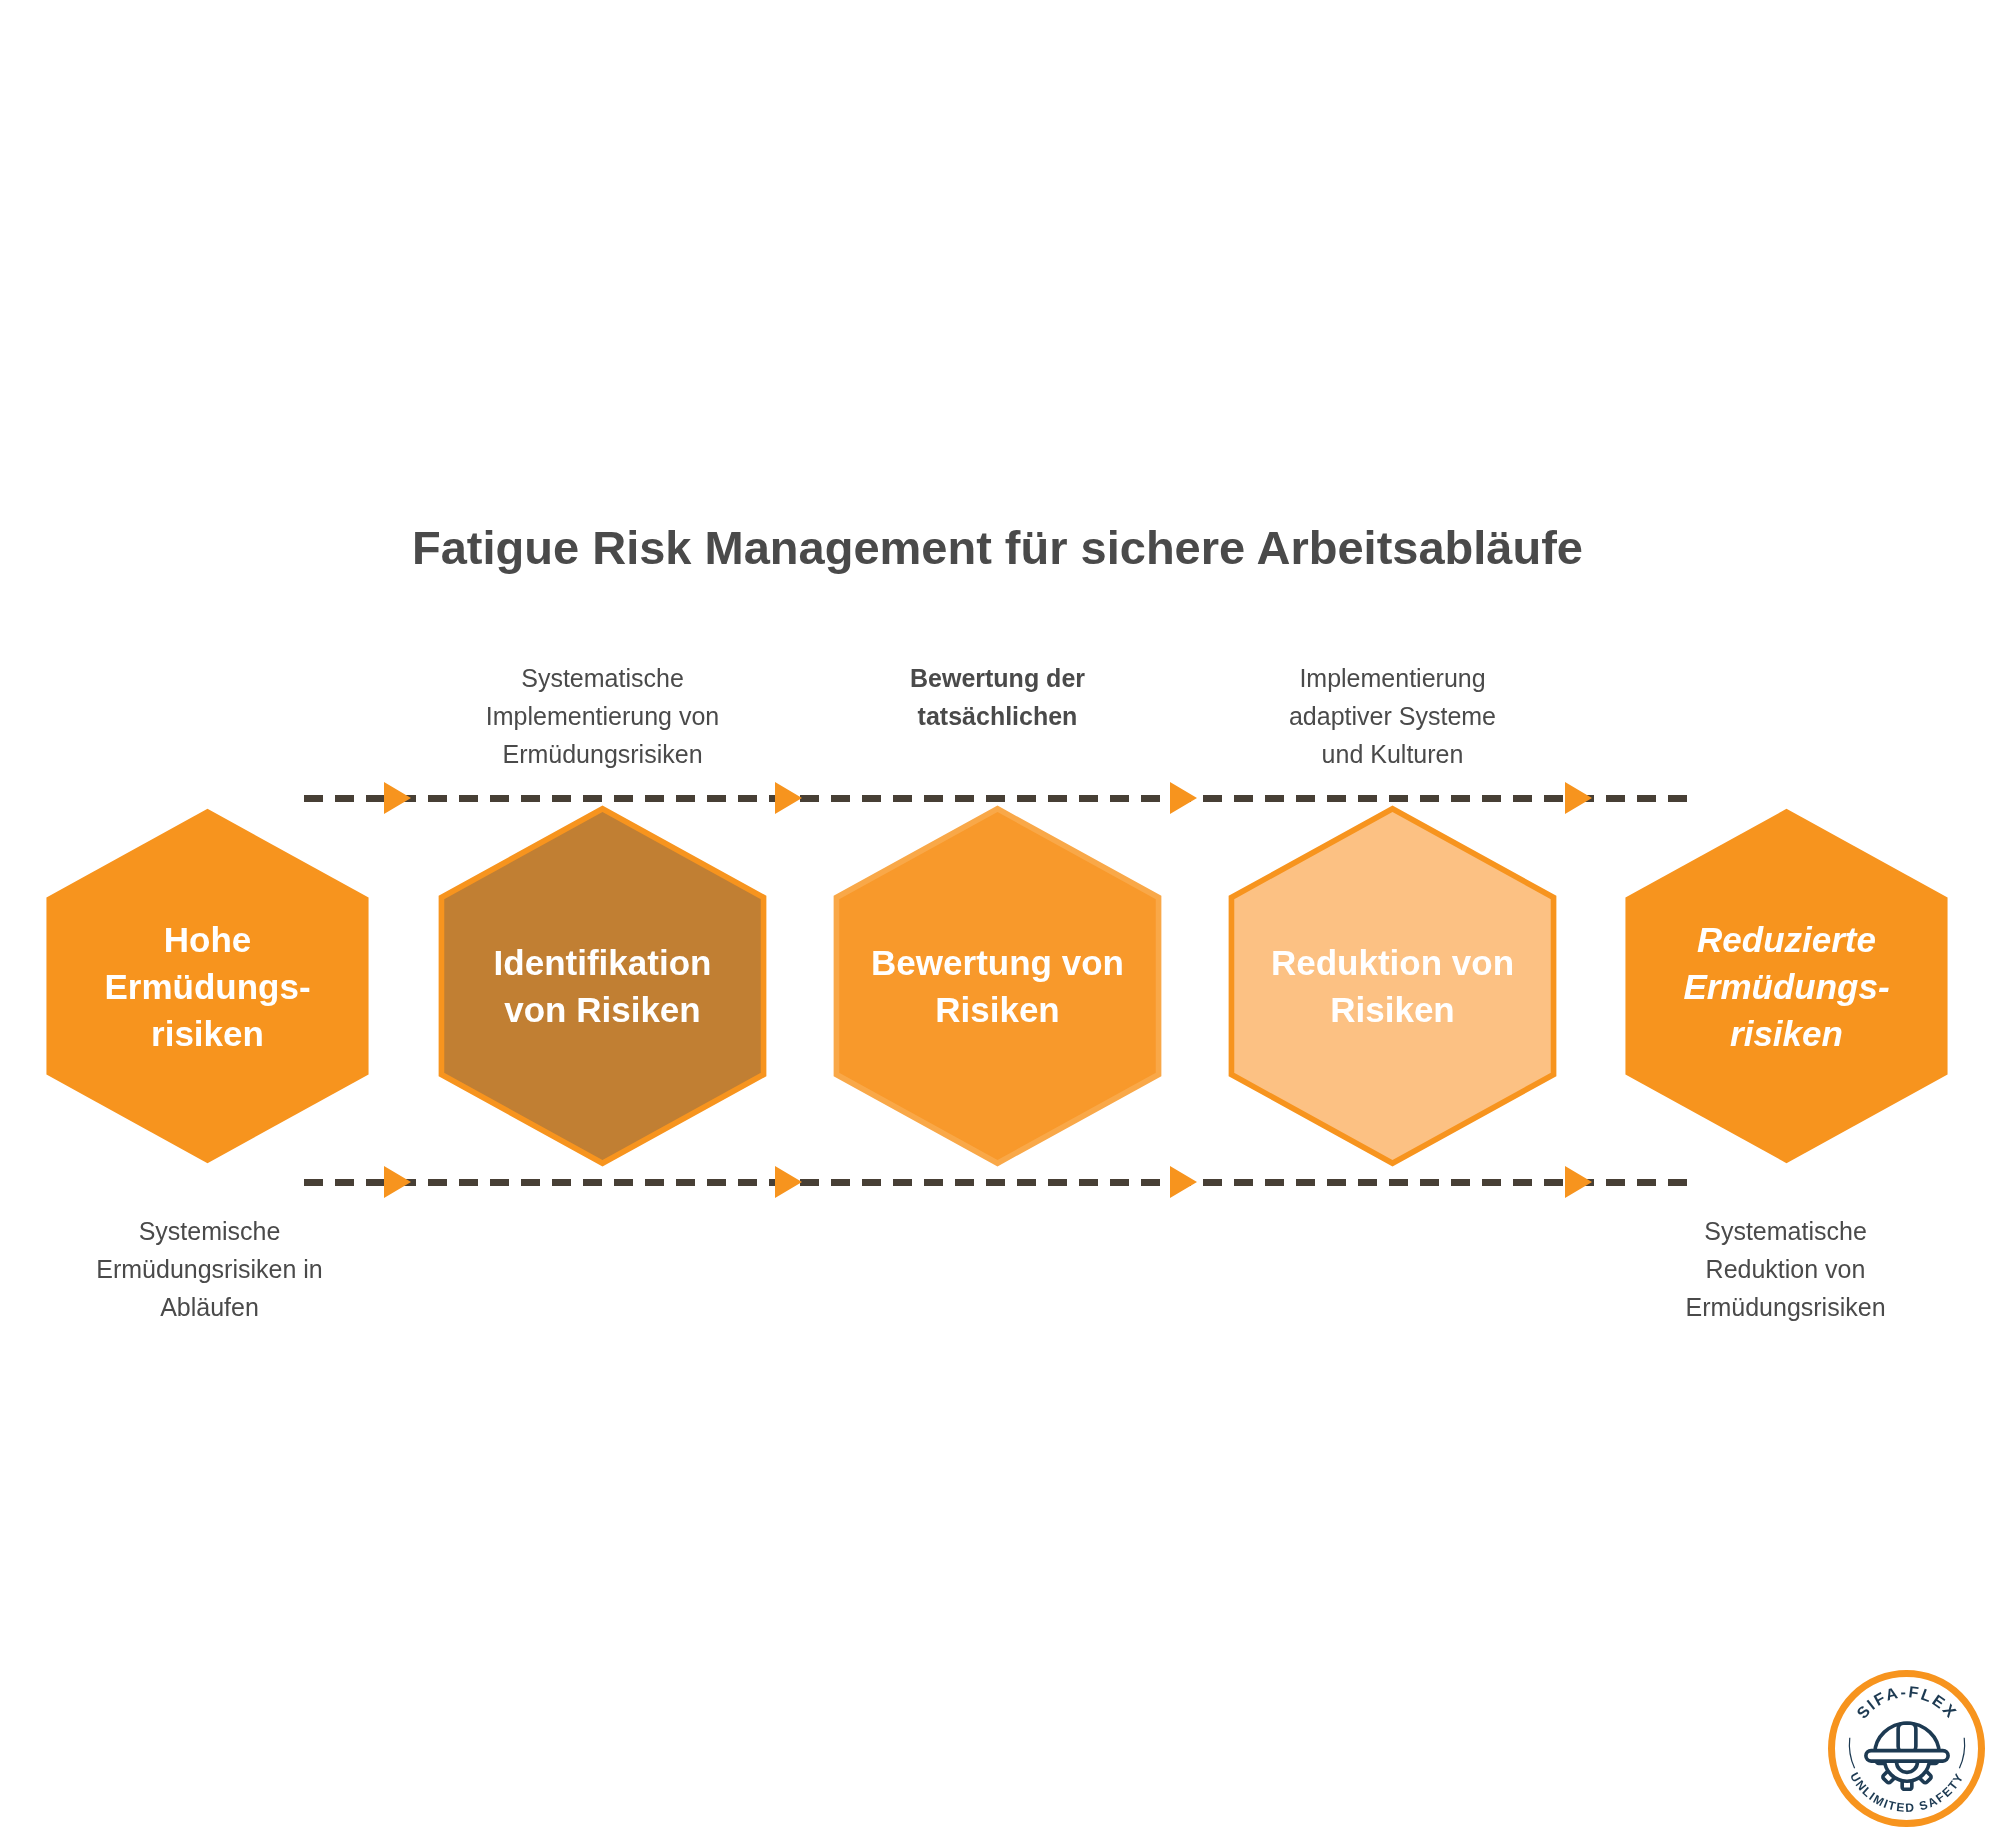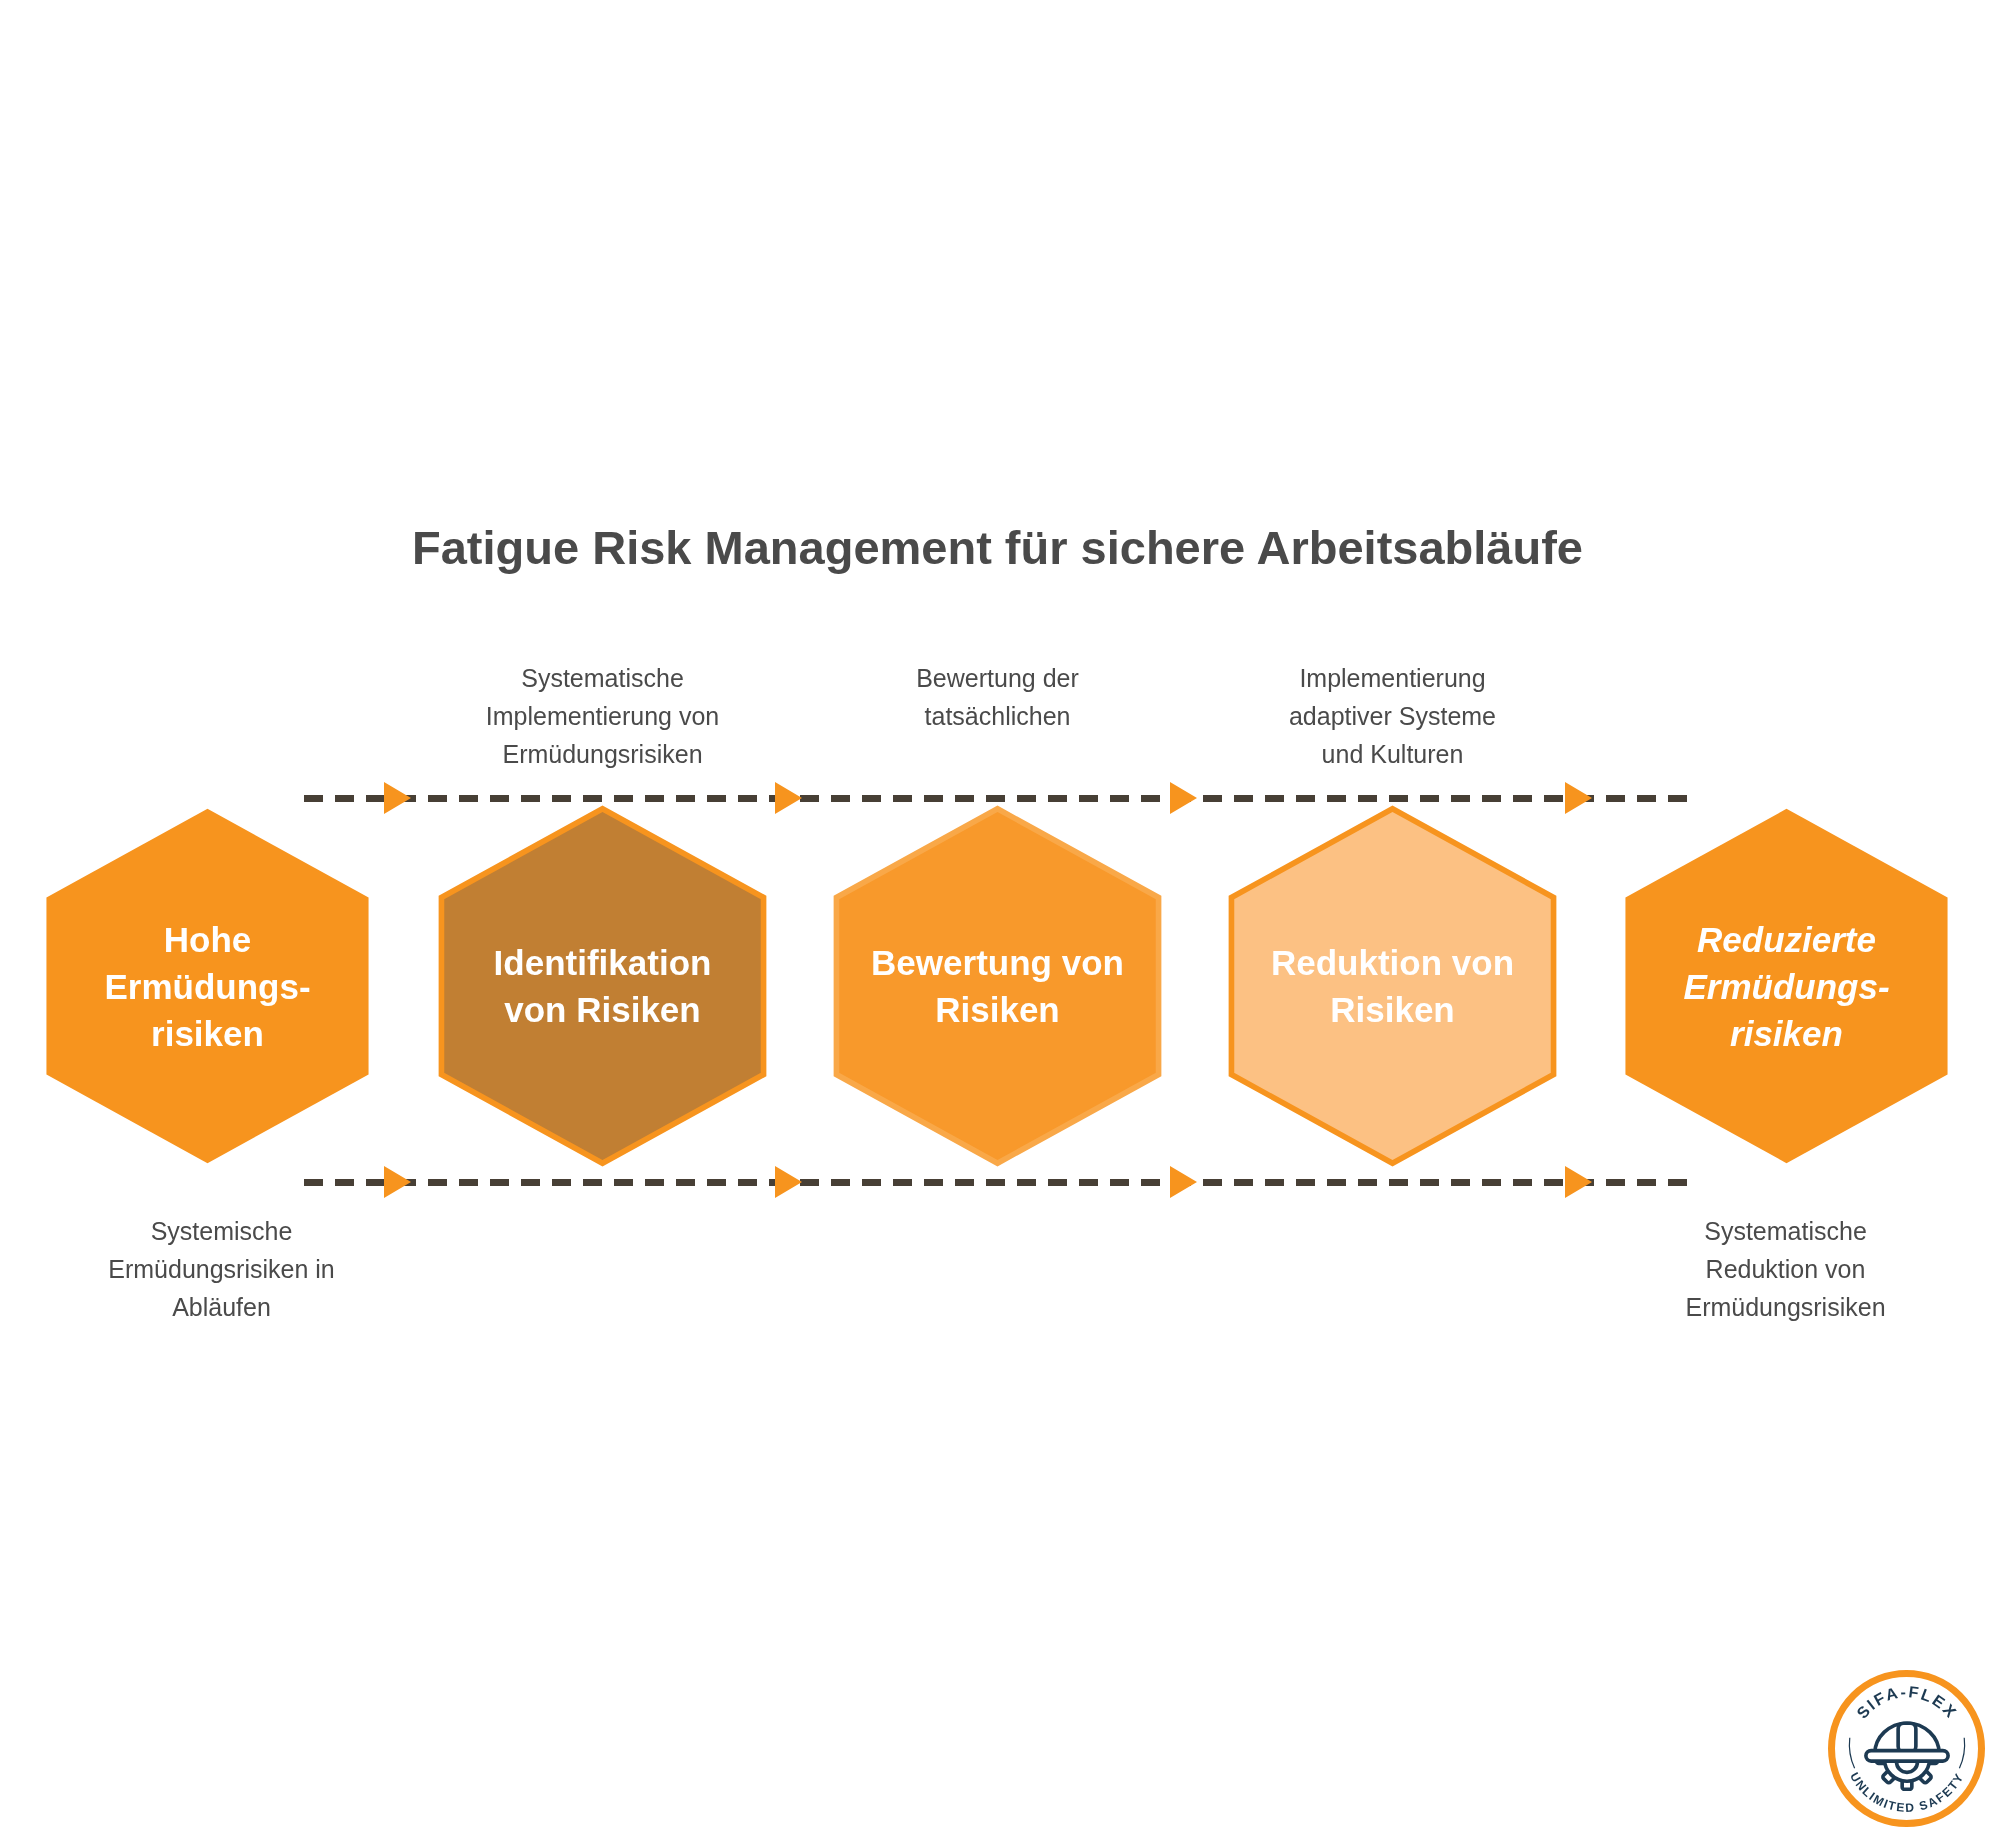--- a/index.html
+++ b/index.html
@@ -82,21 +82,21 @@
 
 <div class="canvas">
 
   <div class="title">Fatigue Risk Management für sichere Arbeitsabläufe</div>
 
   <div class="annotation" style="left:393px;top:659px;">
     <span>Systematische</span>
     <span>Implementierung von</span>
     <span>Ermüdungsrisiken</span>
   </div>
-  <div class="annotation" style="left:788px;top:659px;">
+  <div class="annotation" style="left:788px;top:659px;font-weight:bold;">
     <span>Bewertung der</span>
     <span>tatsächlichen</span>
   </div>
   <div class="annotation" style="left:1183px;top:659px;">
     <span>Implementierung</span>
     <span>adaptiver Systeme</span>
     <span>und Kulturen</span>
   </div>
 
   <div class="dash-line" style="left:304px;top:795px;"></div>
@@ -156,21 +156,21 @@
     <svg width="335" height="368" viewBox="0 0 416 456">
       <polygon points="208,8 408,118 408,338 208,448 8,338 8,118" stroke-width="7" fill="#F7941E" stroke="none"></polygon>
     </svg>
     <div class="hex-label">
       <span>Reduzierte</span>
       <span>Ermüdungs-</span>
       <span>risiken</span>
     </div>
   </div>
 
-  <div class="annotation" style="left:12px;top:1212px;">
+  <div class="annotation" style="left:0;top:1212px;">
     <span>Systemische</span>
     <span>Ermüdungsrisiken in</span>
     <span>Abläufen</span>
   </div>
   <div class="annotation" style="left:1576px;top:1212px;">
     <span>Systematische</span>
     <span>Reduktion von</span>
     <span>Ermüdungsrisiken</span>
   </div>
 

